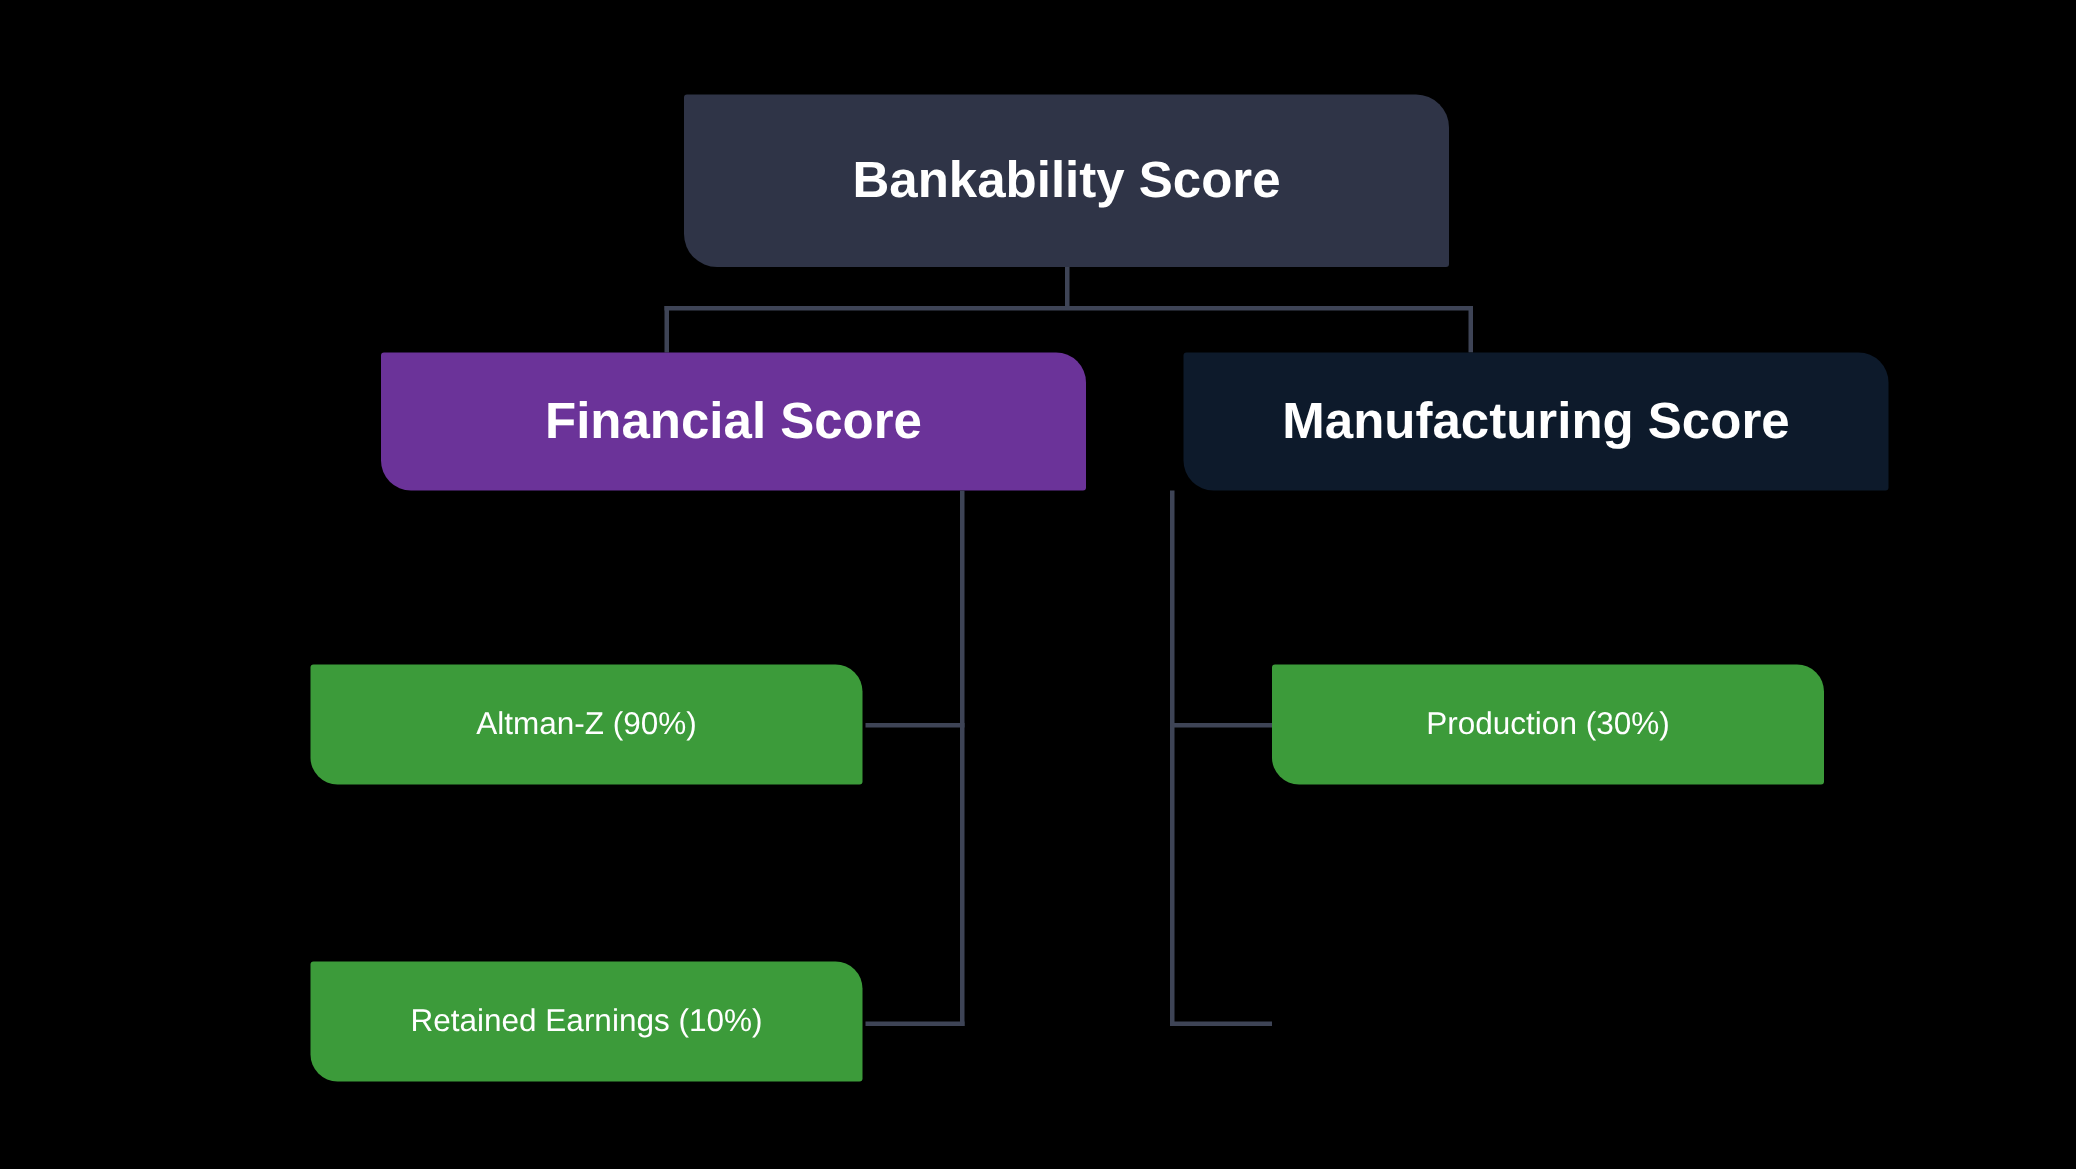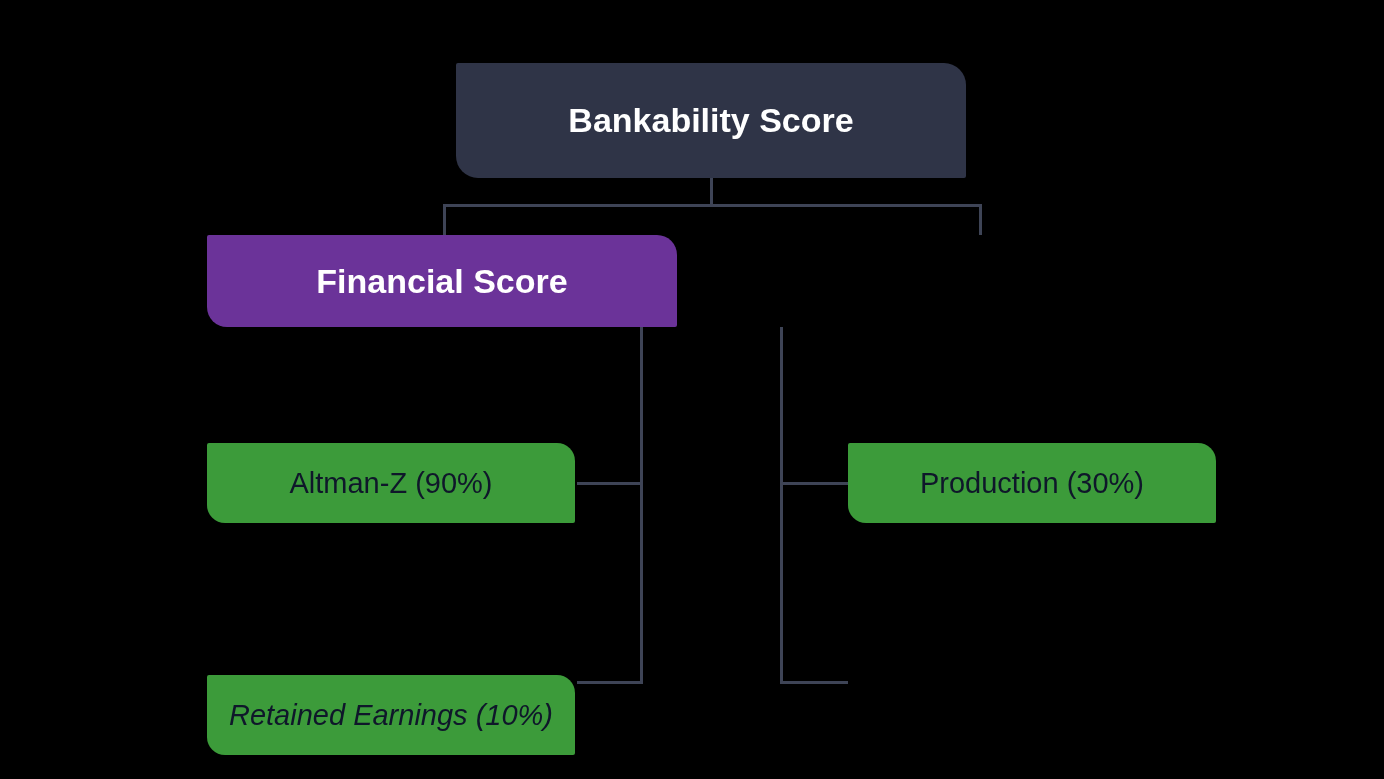--- a/index.html
+++ b/index.html
@@ -27,35 +27,35 @@
   
   .node-root {
     left: 456px; top: 63px; width: 510px; height: 115px;
     background: #2f3447;
     border-radius: 2px 22px 2px 22px;
     font-size: 34px; font-weight: 700;
   }
   .node-branch {
     top: 235px; width: 470px; height: 92px;
     border-radius: 2px 20px 2px 20px;
-    font-size: 34px; font-weight: 700;
+    font-size: 34px; font-weight: 700; margin-left: 47px;
   }
   .node-branch-financial { left: 207px; background: #6b3399; }
   .node-branch-manufacturing { left: 742px; background: #0d1a2b; }
   .node-leaf {
     width: 368px; height: 80px;
     background: #3c9b3a;
     border-radius: 2px 18px 2px 18px;
-    font-size: 29px; font-weight: 400;
-    color: #0f172a;
+    font-size: 21px; font-weight: 400;
+    color: #ffffff;
   }
   .leaf-left { left: 207px; }
   .leaf-right { left: 848px; text-align: center; }
   .leaf-row-1 { top: 443px; }
-  .leaf-row-2 { top: 675px; font-style: italic; }
+  .leaf-row-2 { top: 641px; }
   .line {
     position: absolute;
     background: #3e4456;
   }
   .line-h { height: 3px; }
   .line-v { width: 3px; }
 </style>
 </head>
 <body>
 
@@ -67,20 +67,23 @@
 
   <div class="line line-v" style="left:710px; top:178px; height:28px;"></div>
   <div class="line line-h" style="left:443px; top:204px; width:539px;"></div>
   <div class="line line-v" style="left:443px; top:204px; height:31px;"></div>
   <div class="line line-v" style="left:979px; top:204px; height:31px;"></div>
 
   <div class="node node-branch node-branch-financial">
     <span>Financial Score</span>
   </div>
 
+  <div class="node node-branch node-branch-manufacturing">
+    <span>Manufacturing Score</span>
+  </div>
 
   <div class="line line-v" style="left:640px; top:327px; height:357px;"></div>
   <div class="line line-h" style="left:577px; top:482px; width:66px;"></div>
   <div class="line line-h" style="left:577px; top:681px; width:66px;"></div>
 
   <div class="line line-v" style="left:780px; top:327px; height:357px;"></div>
   <div class="line line-h" style="left:782px; top:482px; width:66px;"></div>
   <div class="line line-h" style="left:782px; top:681px; width:66px;"></div>
 
   <div class="node node-leaf leaf-left leaf-row-1">

